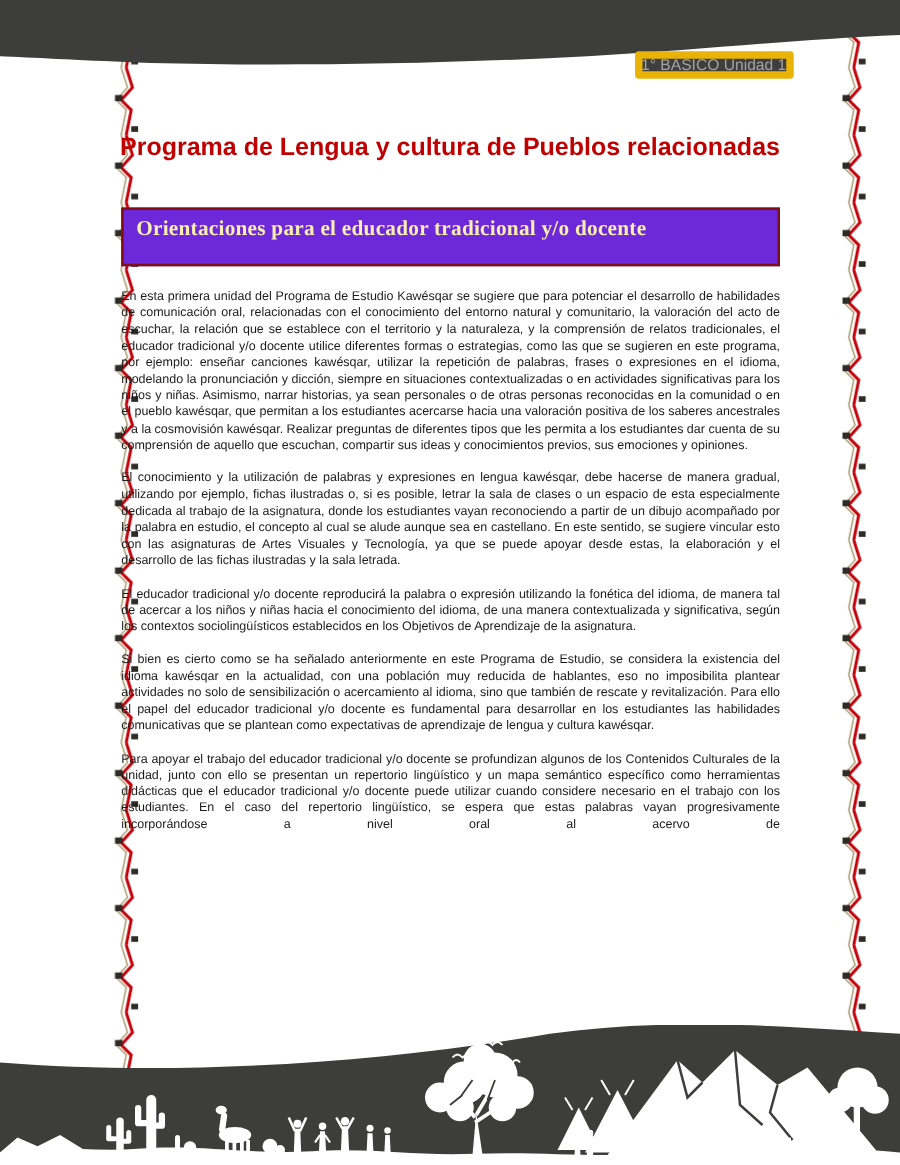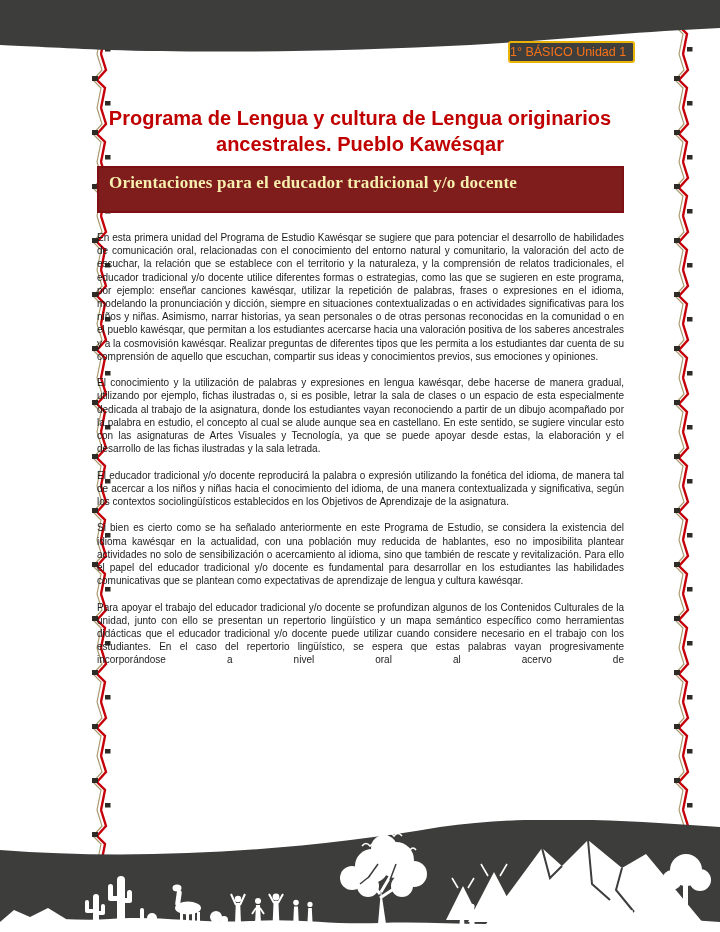--- a/index.html
+++ b/index.html
@@ -10,35 +10,35 @@
   }
   
   .zigzag-strip{position:absolute;top:0;bottom:0;width:26px;z-index:1;}
   #left-border{left:90px;}
   #right-border{left:672px;}
   
   .top-band{position:absolute;top:0;left:0;z-index:3;}
   
   .unit-badge{
     position:absolute;left:508px;top:41px;width:127px;height:22px;z-index:4;
-    background:#3E3E3D;border:2px solid #eab308;border-radius:3px;
-    color:#f97316;font-size:12.5px;
-    display:flex;align-items:center;justify-content:flex-start;
+    background:#3E3E3D;border:6px solid #eab308;border-radius:3px;
+    color:#a3a3a3;font-size:12.5px;
+    display:flex;align-items:center;justify-content:flex-end;
     box-sizing:border-box;white-space:nowrap;
   }
   
   .doc-title{
     position:absolute;top:105px;left:0;width:720px;z-index:2;
     text-align:center;color:#C00000;font-weight:bold;
     font-size:20px;line-height:26px;margin:0;
   }
   
   .section-banner{
     position:absolute;left:97px;top:166px;width:513px;height:38px;z-index:2;
-    background:#7f1d1d;border:2px solid #7E1013;
+    background:#6d28d9;border:2px solid #7E1013;
     padding:5px 0 0 10px;box-sizing:content-box;
   }
   .section-banner span{
     font-family:"Liberation Serif", serif;font-weight:bold;
     font-size:17px;color:#F6EFAE;letter-spacing:0.2px;
   }
   
   .body-text{
     position:absolute;left:97px;top:231px;width:527px;z-index:2;
     font-size:10px;line-height:13.2px;color:#1C1C1C;
@@ -82,22 +82,21 @@
 
 <svg class="top-band" width="720" height="60" viewBox="0 0 720 60">
   <path d="M0,0 H720 V28 C630,32 560,40 470,45 C340,52 200,53 110,50 C60,48 25,46 0,45 Z" fill="#3D3D3C"></path>
 </svg>
 
 <div class="unit-badge">
   <span>1° BÁSICO Unidad 1</span>
 </div>
 
 <h1 class="doc-title">
-  <span>Programa de Lengua y cultura de Lengua originarios</span><br>
-  <span>ancestrales. Pueblo Kawésqar</span>
+  <span>Programa de Lengua y cultura de Pueblos relacionadas</span><br>
 </h1>
 
 <div class="section-banner">
   <span>Orientaciones para el educador tradicional y/o docente</span>
 </div>
 
 <div class="body-text">
     <p>En esta primera unidad del Programa de Estudio Kawésqar se sugiere que para potenciar el desarrollo de habilidades de comunicación oral, relacionadas con el conocimiento del entorno natural y comunitario, la valoración del acto de escuchar, la relación que se establece con el territorio y la naturaleza, y la comprensión de relatos tradicionales, el educador tradicional y/o docente utilice diferentes formas o estrategias, como las que se sugieren en este programa, por ejemplo: enseñar canciones kawésqar, utilizar la repetición de palabras, frases o expresiones en el idioma, modelando la pronunciación y dicción, siempre en situaciones contextualizadas o en actividades significativas para los niños y niñas. Asimismo, narrar historias, ya sean personales o de otras personas reconocidas en la comunidad o en el pueblo kawésqar, que permitan a los estudiantes acercarse hacia una valoración positiva de los saberes ancestrales y a la cosmovisión kawésqar. Realizar preguntas de diferentes tipos que les permita a los estudiantes dar cuenta de su comprensión de aquello que escuchan, compartir sus ideas y conocimientos previos, sus emociones y opiniones.</p>
     <p>El conocimiento y la utilización de palabras y expresiones en lengua kawésqar, debe hacerse de manera gradual, utilizando por ejemplo, fichas ilustradas o, si es posible, letrar la sala de clases o un espacio de esta especialmente dedicada al trabajo de la asignatura, donde los estudiantes vayan reconociendo a partir de un dibujo acompañado por la palabra en estudio, el concepto al cual se alude aunque sea en castellano. En este sentido, se sugiere vincular esto con las asignaturas de Artes Visuales y Tecnología, ya que se puede apoyar desde estas, la elaboración y el desarrollo de las fichas ilustradas y la sala letrada.</p>
     <p>El educador tradicional y/o docente reproducirá la palabra o expresión utilizando la fonética del idioma, de manera tal de acercar a los niños y niñas hacia el conocimiento del idioma, de una manera contextualizada y significativa, según los contextos sociolingüísticos establecidos en los Objetivos de Aprendizaje de la asignatura.</p>

